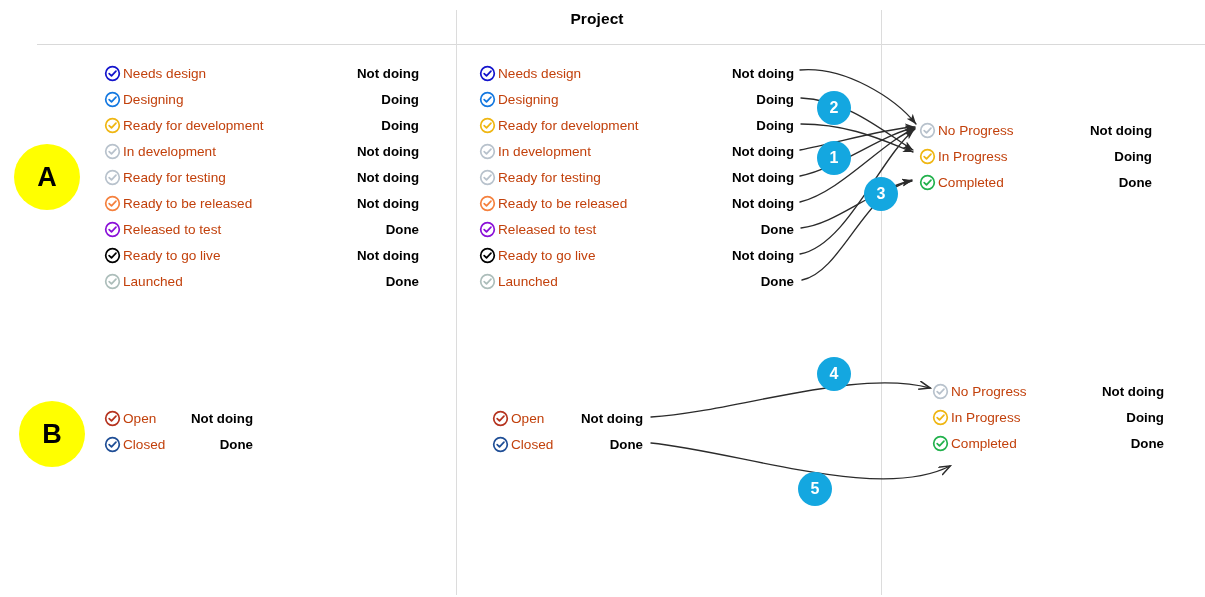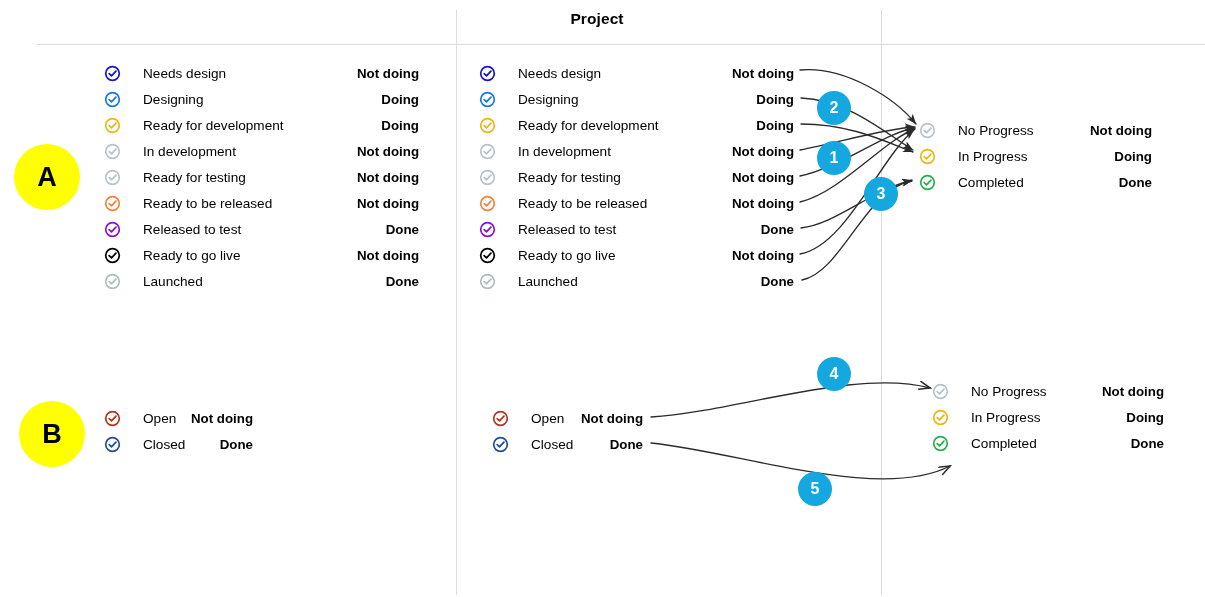--- a/index.html
+++ b/index.html
@@ -63,23 +63,23 @@
     height: 20px;
   }
   .status-icon {
     width: 17px;
     height: 17px;
     flex: 0 0 17px;
     display: block;
   }
   .status-label {
     font-size: 13.6px;
-    color: #000000;
+    color: #c2410c;
     white-space: nowrap;
-    margin-left: 22px;
+    margin-left: 2px;
   }
   .status-value {
     position: absolute;
     font-size: 13.3px;
     font-weight: bold;
     color: #000000;
     white-space: nowrap;
     text-align: right;
   }
   

